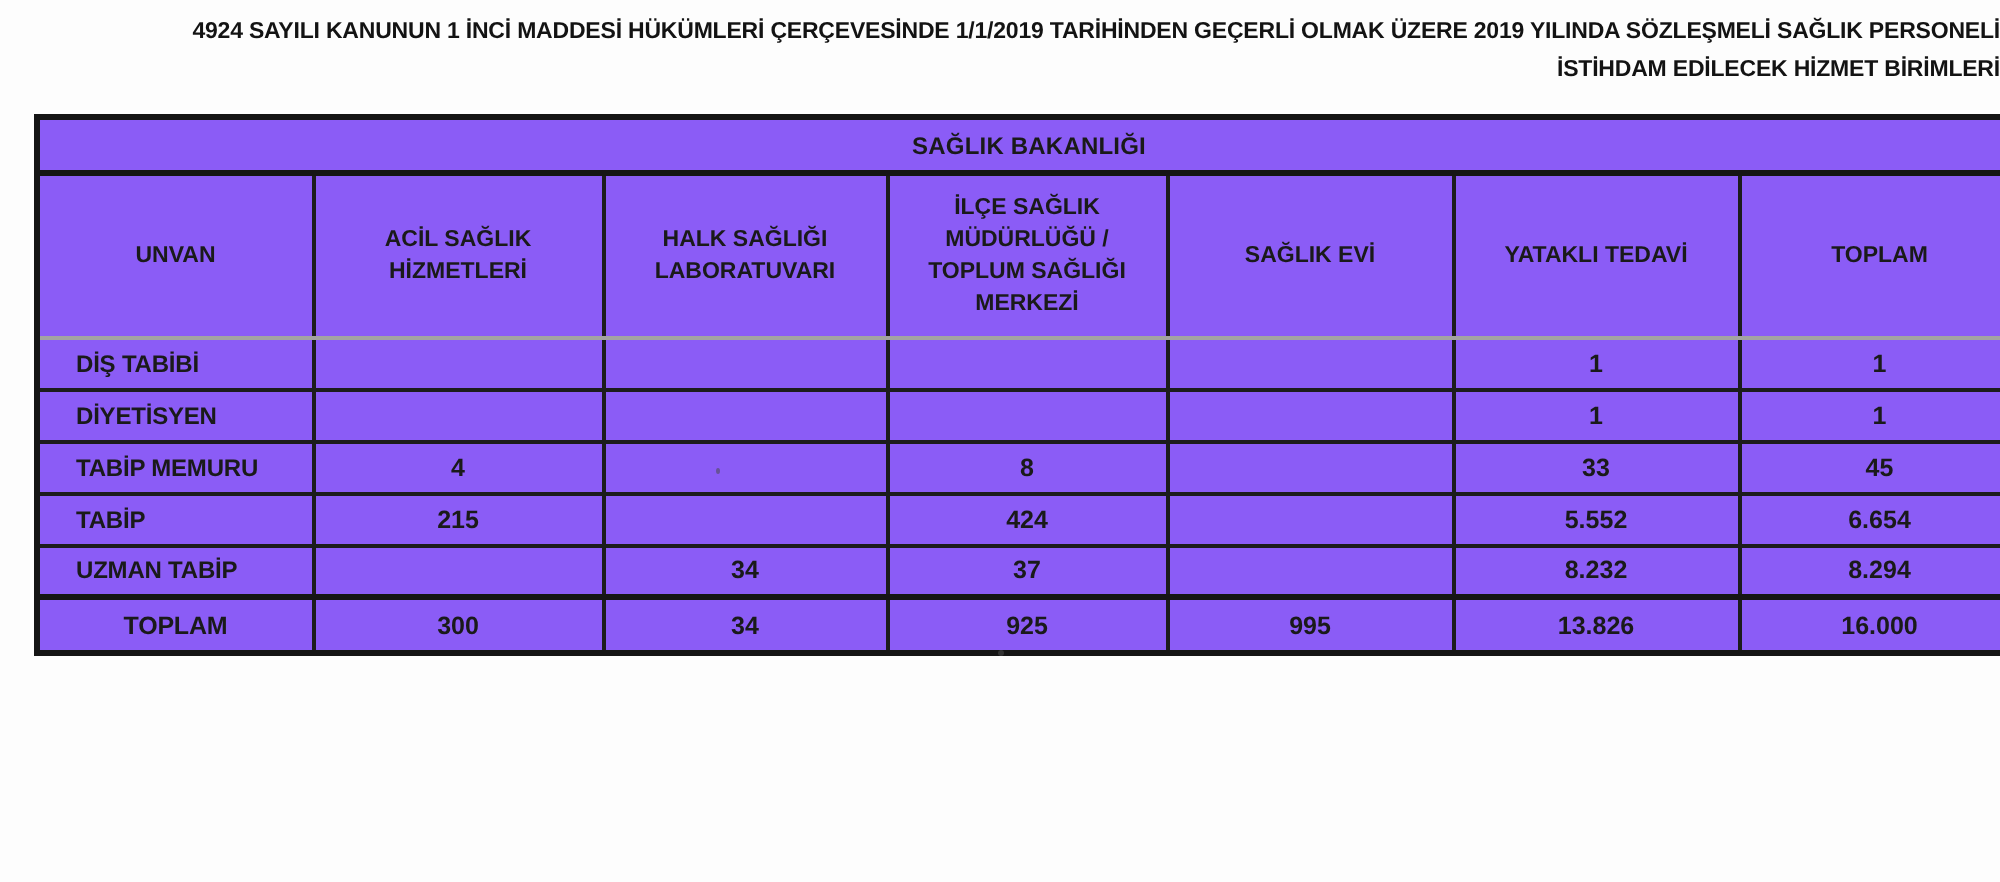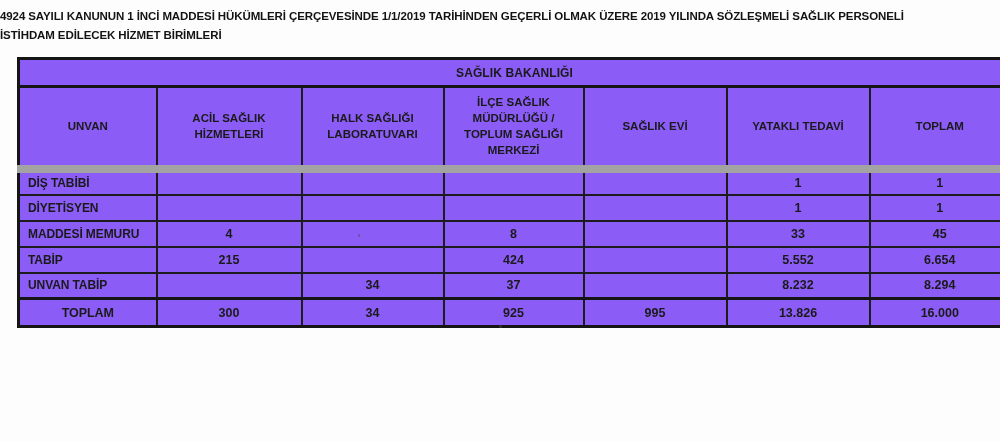--- a/index.html
+++ b/index.html
@@ -7,21 +7,21 @@
     width: 1000px; height: 441px;
     background: #fdfdfd;
     font-family: "Liberation Sans", sans-serif;
     color: #161616;
     overflow: hidden;
   }
   .page { position: relative; width: 1000px; height: 441px; }
 
   .doc-title {
     position: absolute; top: 7px; left: 0; width: 1000px;
-    text-align: left;
+    text-align: right;
     font-weight: bold;
     font-size: 11.5px;
     letter-spacing: -0.1px;
     line-height: 19px;
     color: #131313;
   }
 
   table.personnel {
     position: absolute; top: 57px; left: 5px;
     width: 995px;
@@ -45,32 +45,32 @@
     letter-spacing: 0.1px;
   }
   tr.col-header-row th {
     height: 82px;
     font-size: 11.5px;
     font-weight: bold;
     text-align: center;
     vertical-align: middle;
     padding: 2px 6px;
     line-height: 16px;
-    border-bottom: 8px solid #a3a3a3;
+    border-bottom: 2px solid #a3a3a3;
   }
   tbody td {
     height: 26px;
     font-size: 12.5px;
     font-weight: bold;
     text-align: center;
     vertical-align: middle;
   }
   tbody td.label {
     text-align: left;
-    padding-left: 8px;
+    padding-left: 18px;
     font-size: 12px;
     letter-spacing: -0.1px;
   }
   tr.total-row td {
     border-top: 3px solid #151515;
     height: 28px;
     font-size: 12.5px;
   }
   tr.total-row td.label { text-align: center; padding-left: 0; }
 
@@ -130,39 +130,39 @@
       <tr>
         <td class="label">DİYETİSYEN</td>
         <td></td>
         <td></td>
         <td></td>
         <td></td>
         <td>1</td>
         <td>1</td>
       </tr>
       <tr>
-        <td class="label">MADDESİ MEMURU</td>
+        <td class="label">TABİP MEMURU</td>
         <td>4</td>
         <td></td>
         <td>8</td>
         <td></td>
         <td>33</td>
         <td>45</td>
       </tr>
       <tr>
         <td class="label">TABİP</td>
         <td>215</td>
         <td></td>
         <td>424</td>
         <td></td>
         <td>5.552</td>
         <td>6.654</td>
       </tr>
       <tr>
-        <td class="label">UNVAN TABİP</td>
+        <td class="label">UZMAN TABİP</td>
         <td></td>
         <td>34</td>
         <td>37</td>
         <td></td>
         <td>8.232</td>
         <td>8.294</td>
       </tr>
       <tr class="total-row">
         <td class="label">TOPLAM</td>
         <td>300</td>

